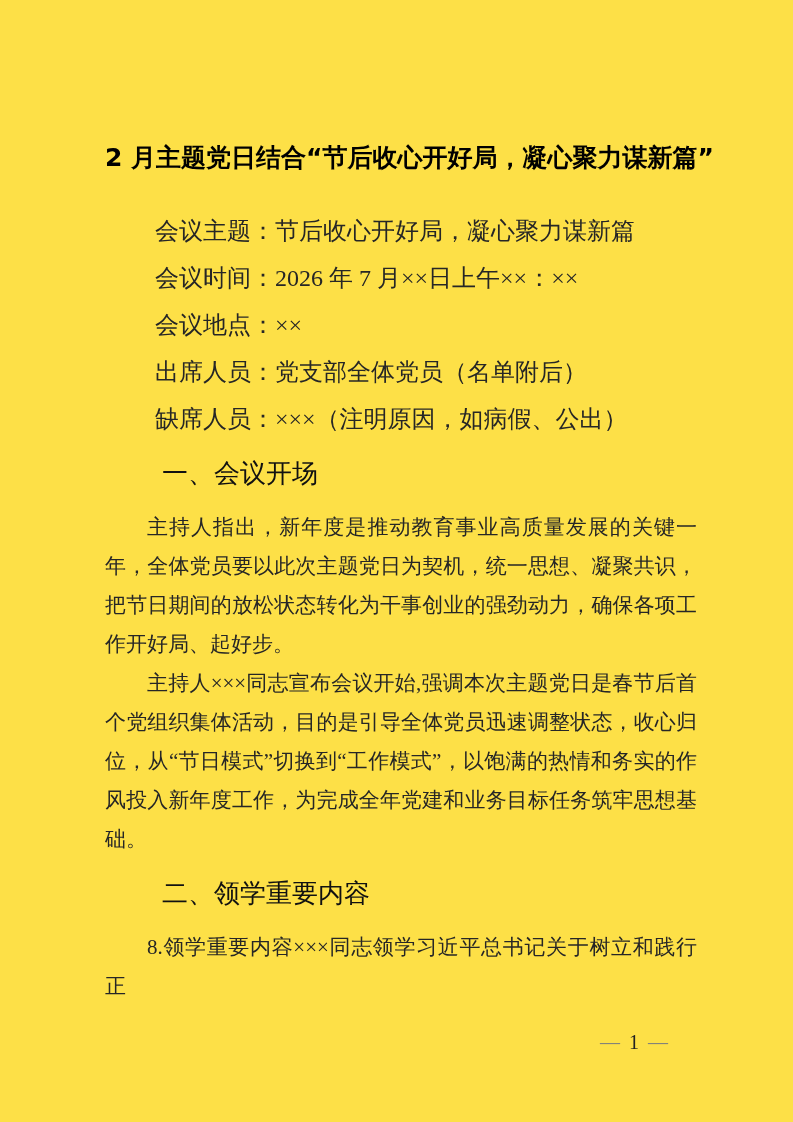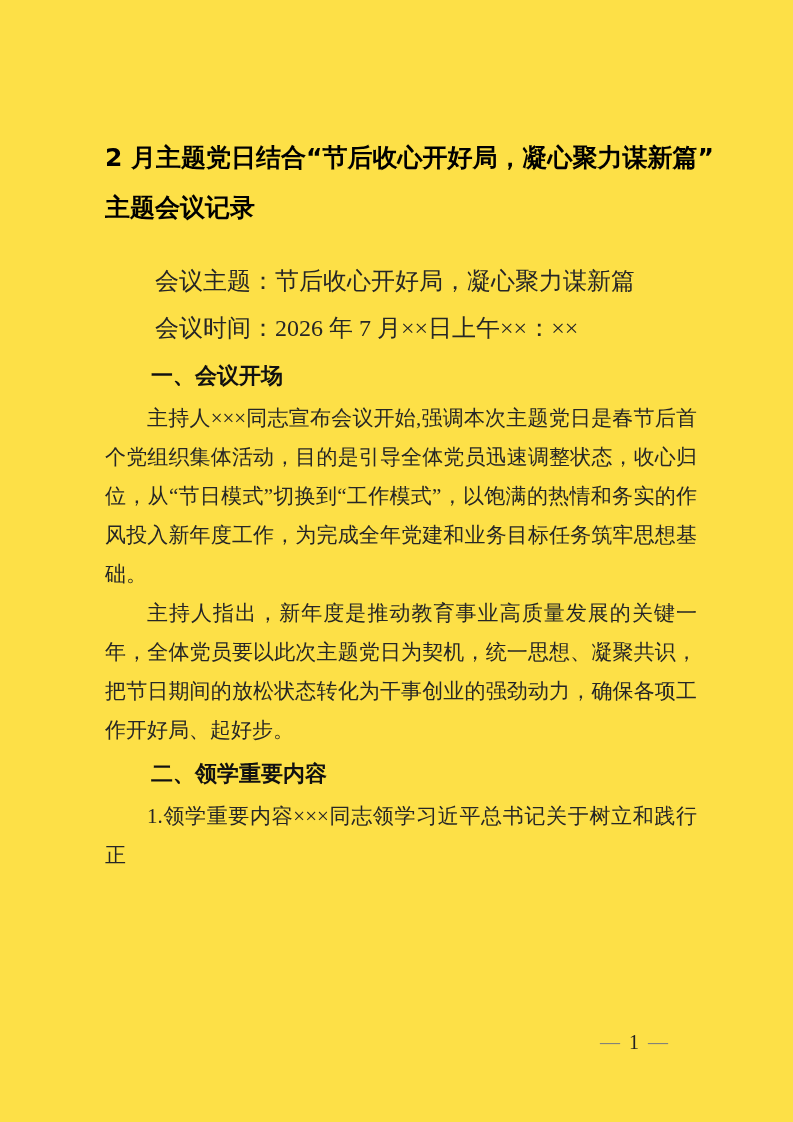--- a/index.html
+++ b/index.html
@@ -39,27 +39,27 @@
   }
   .meta p {
     margin: 8px;
     font-size: 24px;
     line-height: 39px;
     text-indent: 42px;
     white-space: nowrap;
     color: #262626;
   }
   h2.sec {
-    margin: 4px;
-    font-size: 22px;
+    margin: 15px;
+    font-size: 26px;
     line-height: 39px;
     text-indent: 42px;
     color: #111111;
     font-family: "DejaVu Sans", "Liberation Sans", sans-serif;
-    font-weight: bold;
+    font-weight: normal;
   }
   p.para {
     margin: 0;
     font-size: 21px;
     line-height: 39px;
     text-indent: 42px;
     text-align: justify;
     color: #262626;
   }
   .footer {
@@ -80,33 +80,35 @@
   }
 </style>
 </head>
 <body>
 
 <div class="page">
   <div class="content">
 
     <h1 class="title">
       <div class="title-line">2 月主题党日结合“节后收心开好局，凝心聚力谋新篇”</div>
-      <div class="title-line">主题会议记录</div>
     </h1>
 
     <div class="meta">
       <p>会议主题：节后收心开好局，凝心聚力谋新篇</p>
       <p>会议时间：2026 年 7 月××日上午××：××</p>
+      <p>会议地点：××</p>
+      <p>出席人员：党支部全体党员（名单附后）</p>
+      <p>缺席人员：×××（注明原因，如病假、公出）</p>
     </div>
 
     <h2 class="sec">一、会议开场</h2>
+    <p class="para">主持人指出，新年度是推动教育事业高质量发展的关键一年，全体党员要以此次主题党日为契机，统一思想、凝聚共识，把节日期间的放松状态转化为干事创业的强劲动力，确保各项工作开好局、起好步。</p>
     <p class="para">主持人×××同志宣布会议开始,强调本次主题党日是春节后首个党组织集体活动，目的是引导全体党员迅速调整状态，收心归位，从“节日模式”切换到“工作模式”，以饱满的热情和务实的作风投入新年度工作，为完成全年党建和业务目标任务筑牢思想基础。</p>
-    <p class="para">主持人指出，新年度是推动教育事业高质量发展的关键一年，全体党员要以此次主题党日为契机，统一思想、凝聚共识，把节日期间的放松状态转化为干事创业的强劲动力，确保各项工作开好局、起好步。</p>
 
     <h2 class="sec">二、领学重要内容</h2>
-    <p class="para">1.领学重要内容×××同志领学习近平总书记关于树立和践行正</p>
+    <p class="para">8.领学重要内容×××同志领学习近平总书记关于树立和践行正</p>
 
   </div>
 
   <div class="footer">
     <span class="dash">—</span><span class="num">1</span><span class="dash">—</span>
   </div>
 </div>
 
 </body></html>

